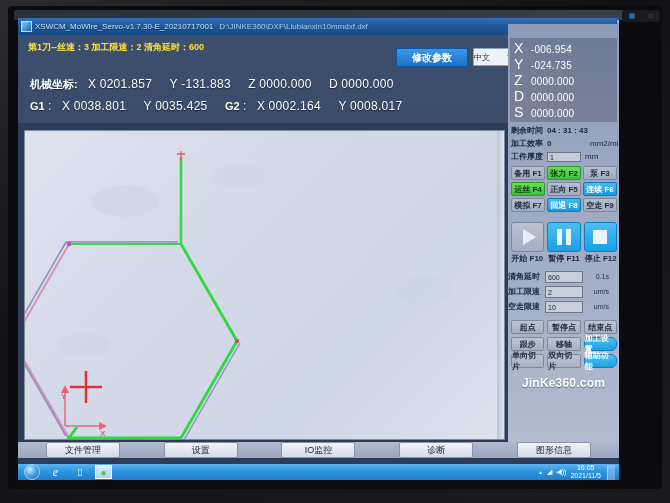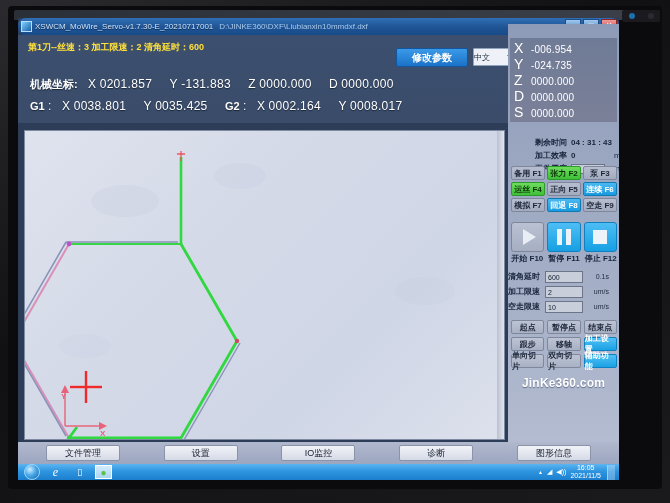--- a/index.html
+++ b/index.html
@@ -36,28 +36,27 @@
 
   
   #screen {
     position: absolute; left: 18px; top: 18px; width: 601px; height: 462px;
     background: #2d3d58;
     overflow: hidden;
   }
 
   
   #titlebar {
-    position: absolute; left: 0; top: 0; width: 601px; height: 17px;
+    position: absolute; left: 0; top: 0; width: 652px; height: 17px;
     background: linear-gradient(180deg,#2f6fb5 0%, #1f5495 55%, #174a88 100%);
     display: flex; align-items: center;
     color: #cfe3f7;
     font-size: 8px;
     white-space: nowrap;
     overflow: hidden;
-    border-radius: 8px;
   }
   #appicon {
     width: 11px; height: 11px; margin: 0 3px 0 3px;
     background: linear-gradient(135deg,#7fd2ff,#1a5fa8);
     border: 1px solid #b8ddff; flex: 0 0 auto;
   }
   #titletext { letter-spacing: 0px; text-shadow: 0 1px 0 #0a2b52; }
   #titlepath { margin-left: 6px; color:#a9c9ea; }
   #winbtns { position:absolute; right:2px; top:1px; display:flex; gap:2px; }
   .winbtn {
@@ -126,21 +125,21 @@
   }
   #dro {
     position:absolute; left:2px; top:14px; width:107px; height:84px;
     background: linear-gradient(180deg,#6f7b96,#7b8098);
     padding:2px 0 0 4px;
   }
   .drorow { display:flex; align-items:baseline; height:16px; }
   .droaxis { width:17px; color:#ffffff; font-size:14px; font-weight:normal; }
   .droval  { color:#ffffff; font-size:10px; letter-spacing:0.2px; }
 
-  #statusblock { position:absolute; left:3px; top:112px; width:106px;margin-left:24px; }
+  #statusblock { position:absolute; left:3px; top:100px; width:106px; }
   .strow { display:flex; align-items:center; height:13px; font-size:8px; color:#1f2a3c; }
   .stlabel { width:36px; font-weight:bold; color:#16243a; }
   .stvalue { flex:1; color:#16243a; font-weight:bold; }
   .stunit  { width:34px; text-align:left; color:#16243a;padding-left:7px; }
   .stbox {
     width:34px; height:10px; background:#c7ccd9; border:1px solid #6c7488;
     font-size:7px; color:#14202f; padding-left:2px; line-height:9px;
   }
 
   
@@ -195,31 +194,31 @@
   #actions {
     position:absolute; left:3px; top:296px; width:106px;
     display:grid; grid-template-columns:repeat(3,1fr); gap:3px;
   }
   .abtn {
     height:14px; font-size:8px; font-weight:bold;
     display:flex; align-items:center; justify-content:center;
     border-radius:2px; color:#1d2738;
     background:linear-gradient(180deg,#bcc4d4,#a8b0c4); border:1px solid #7e879b;
   }
-  .abtn.blue { background:linear-gradient(180deg,#52c0f5,#1aa2e4); border-color:#1180c0; color:#ffffff; }
+  .abtn.blue { background:linear-gradient(180deg,#52c0f5,#1aa2e4); border-color:#1180c0; color:#ffffff;border-radius:6px; }
 
   #brand {
     position:absolute; left:0; top:352px; width:111px;
     text-align:center; font-size:12px; font-weight:bold;
     color:#ffffff; letter-spacing:0.2px; text-shadow:0 1px 1px #5e6a86;
   }
 
   
   #bottombar {
-    position:absolute; left:0; top:424px; width:601px; height:22px;
+    position:absolute; left:0; top:424px; width:601px; height:16px;
     background:linear-gradient(180deg,#b0b8cd,#9ca6bf);
     display:flex; align-items:center; justify-content:space-around;
     padding:0 6px;
   }
   .bbtn {
     width:74px; height:16px; font-size:9px; color:#17202f;
     background:linear-gradient(180deg,#f1f3f8,#d6dae6);
     border:1px solid #8b93a8; border-radius:2px;
     display:flex; align-items:center; justify-content:center;
   }

